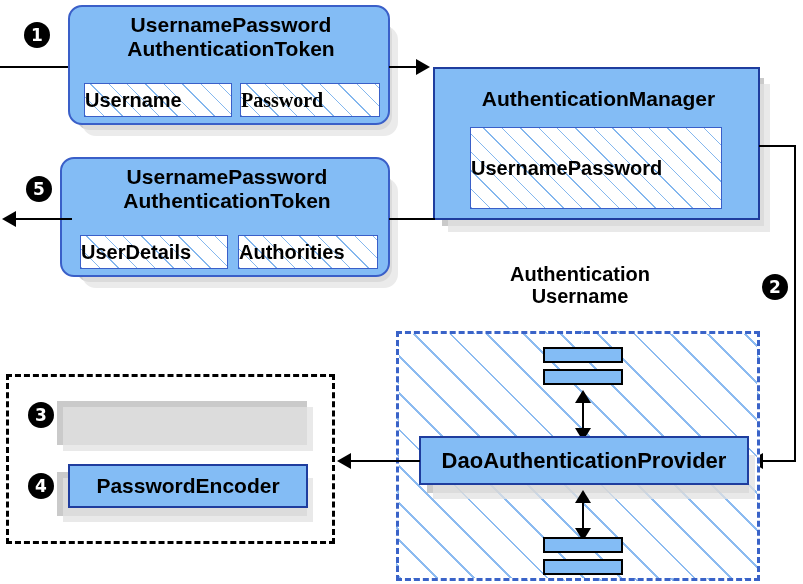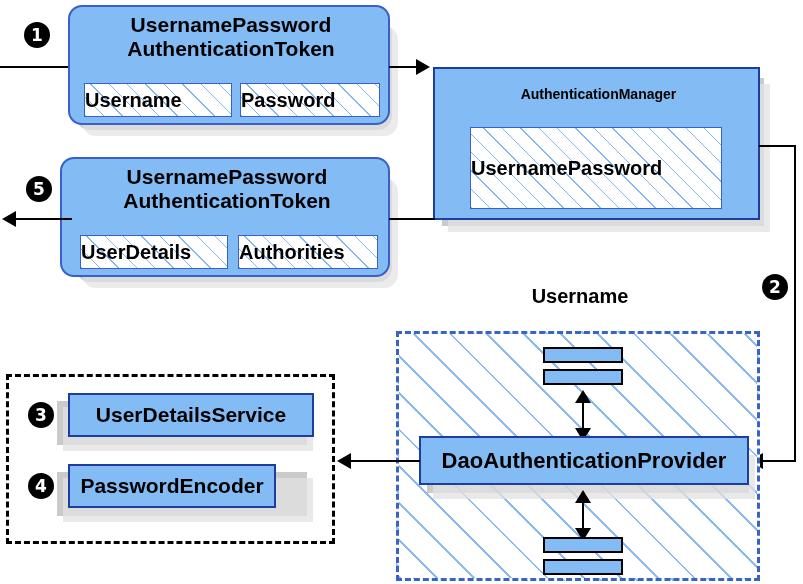--- a/index.html
+++ b/index.html
@@ -72,33 +72,33 @@
   <div class="shadow2" style="left:82px;top:26px;width:316px;height:110px;border-radius:14px;opacity:.7;"></div>
 
   <div class="bluebox rounded" style="left:68px;top:5px;width:322px;height:120px;display:block;">
     <div class="label" style="left:0;top:6px;width:322px;font-size:21px;">
       <span>UsernamePassword</span><br>
       <span>AuthenticationToken</span>
     </div>
     <div class="hatchbox" style="left:14px;top:76px;width:148px;height:34px;font-size:20px;">
       <span>Username</span>
     </div>
-    <div class="hatchbox" style="left:170px;top:76px;width:140px;height:34px;font-size:20px;">
+    <div class="hatchbox" style="left:170px;top:76px;width:140px;height:34px;font-size:20px;font-family:Liberation Serif, serif;">
       <span>Password</span>
     </div>
   </div>
 
   <div class="hline" style="left:389px;top:66px;width:32px;"></div>
   <div class="arrowR" style="left:416px;top:59px;"></div>
 
   <div class="shadow" style="left:442px;top:78px;width:322px;height:148px;opacity:.55;"></div>
   <div class="shadow2" style="left:448px;top:84px;width:322px;height:148px;opacity:.75;"></div>
 
   <div class="bluebox" style="left:433px;top:67px;width:327px;height:153px;display:block;">
-    <div class="label" style="left:0;top:18px;width:327px;font-size:14px;">AuthenticationManager</div>
+    <div class="label" style="left:0;top:18px;width:327px;font-size:21px;">AuthenticationManager</div>
     <div class="hatchbox" style="left:35px;top:58px;width:252px;height:82px;font-size:20px;">
       <span>UsernamePassword</span>
     </div>
   </div>
 
   <div class="hline" style="left:759px;top:145px;width:37px;"></div>
   <div class="vline" style="left:794px;top:145px;height:316px;"></div>
   <div class="hline" style="left:762px;top:460px;width:34px;"></div>
   <div class="arrowL" style="left:749px;top:453px;"></div>
   <div class="bullet" style="left:762px;top:274px;">2</div>
@@ -119,21 +119,21 @@
     </div>
   </div>
 
   <div class="hline" style="left:389px;top:218px;width:46px;"></div>
 
   <div class="hline" style="left:14px;top:218px;width:58px;"></div>
   <div class="arrowL" style="left:2px;top:211px;"></div>
   <div class="bullet" style="left:26px;top:176px;">5</div>
 
   <div class="label" style="left:440px;top:263px;width:280px;font-size:20px;">
-    <br>
+    <span>Authentication</span><br>
     <span>Username</span>
   </div>
 
   <div class="hatchzone" style="left:396px;top:331px;width:364px;height:250px;"></div>
 
   <div class="minibar" style="left:543px;top:347px;width:80px;height:16px;"></div>
   <div class="minibar" style="left:543px;top:369px;width:80px;height:16px;"></div>
 
   <div class="vline" style="left:582px;top:396px;height:38px;"></div>
   <div class="arrowU" style="left:575px;top:390px;"></div>
@@ -152,25 +152,22 @@
   <div class="minibar" style="left:543px;top:537px;width:80px;height:16px;"></div>
   <div class="minibar" style="left:543px;top:559px;width:80px;height:16px;"></div>
 
   <div class="dashbox" style="left:6px;top:374px;width:329px;height:170px;"></div>
 
   <div class="hline" style="left:350px;top:460px;width:70px;"></div>
   <div class="arrowL" style="left:337px;top:453px;"></div>
 
   <div class="shadow" style="left:57px;top:401px;width:250px;height:44px;opacity:.55;"></div>
   <div class="shadow2" style="left:63px;top:407px;width:250px;height:44px;opacity:.75;"></div>
-  <div class="bluebox" style="left:68px;top:393px;width:246px;height:44px;font-size:21px;">
-    <span>UserDetailsService</span>
-  </div>
   <div class="bullet" style="left:28px;top:402px;">3</div>
 
   <div class="shadow" style="left:57px;top:472px;width:250px;height:44px;opacity:.55;"></div>
   <div class="shadow2" style="left:63px;top:478px;width:250px;height:44px;opacity:.75;"></div>
-  <div class="bluebox" style="left:68px;top:464px;width:208px;height:44px;font-size:21px;">
+  <div class="bluebox" style="left:68px;top:464px;width:240px;height:44px;font-size:21px;">
     <span>PasswordEncoder</span>
   </div>
   <div class="bullet" style="left:28px;top:473px;">4</div>
 
 </div>
 
 </body></html>

